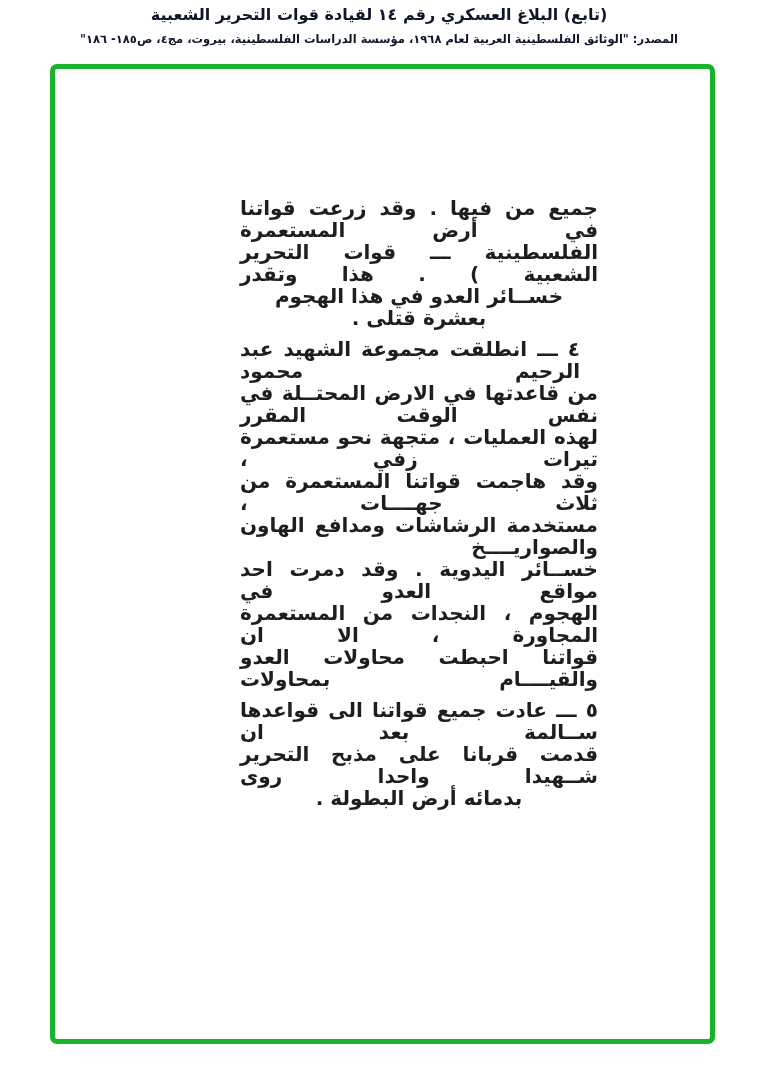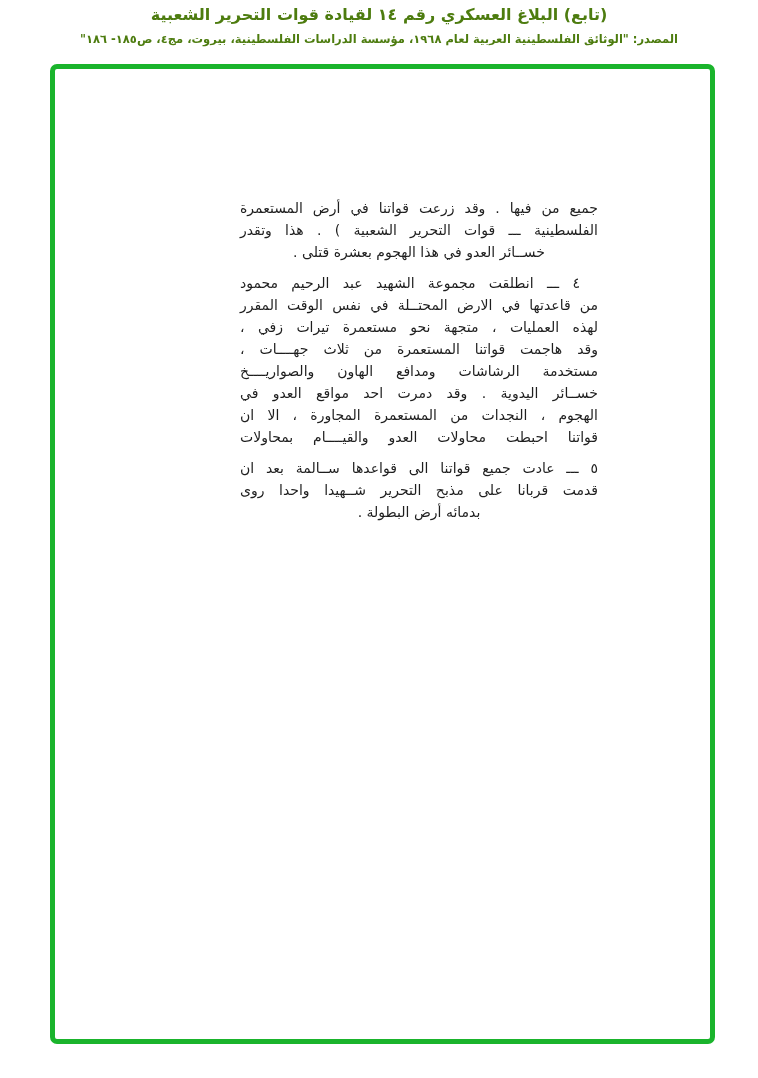--- a/index.html
+++ b/index.html
@@ -15,21 +15,21 @@
     background: #ffffff;
     overflow: hidden;
   }
   .header {
     position: absolute;
     top: 4px;
     left: 0;
     width: 100%;
     text-align: center;
     direction: rtl;
-    color: #4d7c0f;
+    color: #0f172a;
   }
   .header-title {
     font-size: 16px;
     font-weight: 700;
     line-height: 22px;
     letter-spacing: 0.2px;
   }
   .header-source {
     font-size: 11.5px;
     font-weight: 700;
@@ -47,33 +47,33 @@
     border-radius: 7px;
     background: #ffffff;
   }
   .doc-text {
     position: absolute;
     top: 128px;
     right: 112px;
     width: 358px;
     direction: rtl;
     color: #1e1e1e;
-    font-size: 14px;
-    font-weight: 400;
+    font-size: 20px;
+    font-weight: 700;
     line-height: 22px;
   }
   .para {
     margin: 0 0 9px 0;
   }
   .tline {
     text-align: justify;
     text-align-last: justify;
   }
   .tline.last {
-    text-align: right;
+    text-align: center;
     text-align-last: center;
   }
   .tline.indent {
     padding-right: 18px;
   }
 </style>
 </head>
 <body>
 
 <div class="page">

